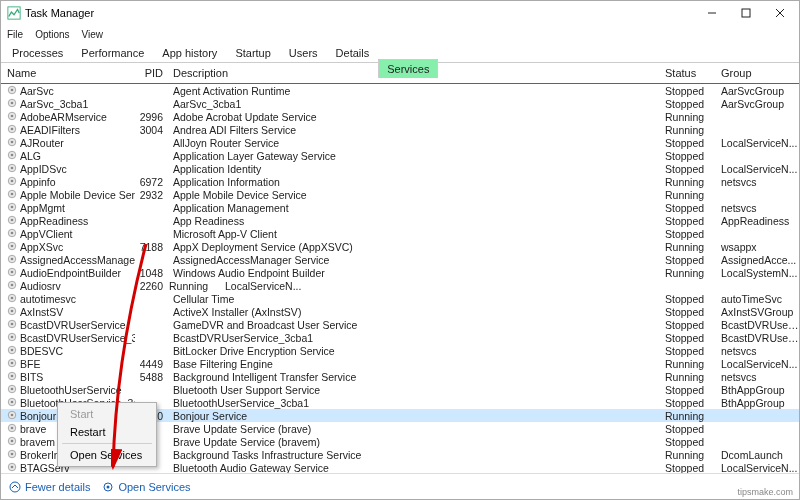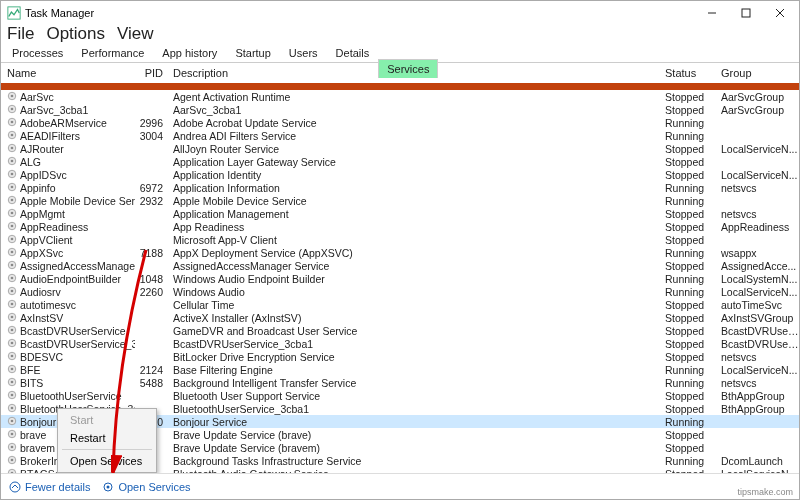--- a/index.html
+++ b/index.html
@@ -4,25 +4,25 @@
 <style>
 * { box-sizing: border-box; margin: 0; padding: 0; font-family: "Segoe UI", Tahoma, sans-serif; }
 html, body { width: 800px; height: 500px; overflow: hidden; background: #fff; }
 .window { width: 800px; height: 500px; background: #fff; display: flex; flex-direction: column; border: 1px solid #aaa; position: relative; }
 .titlebar { height: 24px; display: flex; align-items: center; justify-content: space-between; padding: 0 2px 0 6px; font-size: 11px; }
 .titlebar-left { display: flex; align-items: center; gap: 4px; }
 .title-icon { width: 14px; height: 14px; }
 .titlebar-buttons { display: flex; }
 .tb-btn { width: 34px; height: 22px; display: flex; align-items: center; justify-content: center; font-size: 11px; color: #222; }
 .tb-btn svg { width: 10px; height: 10px; }
-.menubar { height: 18px; display: flex; align-items: center; gap: 12px; padding: 0 6px; font-size: 17px; color: #222; }
+.menubar { height: 18px; display: flex; align-items: center; gap: 12px; padding: 0 6px; font-size: 10px; color: #222; }
 .tabs { display: flex; border-bottom: 1px solid #ccc; padding-left: 2px; }
 .tab { font-size: 11px; padding: 3px 8px; border: 1px solid transparent; border-bottom: none; cursor: pointer; color: #222; }
 .tab.active { border-color: #ccc; background: #86efac; position: relative; top: 16px; }
-.headers { display: flex; font-size: 11px; color: #222; border-bottom: 7px solid #c2410c; padding: 4px 0 4px 6px; font-weight: 400; }
+.headers { display: flex; font-size: 11px; color: #222; border-bottom: 1px solid #c2410c; padding: 4px 0 4px 6px; font-weight: 400; }
 .col-name { width: 128px; }
 .col-pid  { width: 34px; text-align: right; padding-right: 6px; }
 .col-desc { flex: 1; padding-left: 4px; }
 .col-status { width: 56px; }
 .col-group  { width: 78px; overflow: hidden; text-overflow: ellipsis; white-space: nowrap; }
 .body { flex: 1; overflow: hidden; position: relative; }
 .rows { font-size: 10.5px; color: #222; }
 .row { display: flex; align-items: center; height: 13px; padding-left: 6px; }
 .row.selected { background: #cde8ff; }
 .nm { display: flex; align-items: center; gap: 3px; overflow: hidden; white-space: nowrap; }
@@ -293,21 +293,20 @@
         </div>
         <div class="row">
           <div class="col-name nm">
             <span><svg class="svc-icon" viewBox="0 0 12 12">
                 <circle cx="6" cy="6" r="4.5" fill="#e8e8e8" stroke="#888" stroke-width="0.8"></circle>
                 <circle cx="6" cy="6" r="1.6" fill="#888"></circle>
               </svg></span>
             <span>Audiosrv</span>
           </div>
           <div class="col-pid">2260</div>
-          <div class="col-desc">Windows Audio</div>
           <div class="col-status">Running</div>
           <div class="col-group">LocalServiceN...</div>
         </div>
         <div class="row">
           <div class="col-name nm">
             <span><svg class="svc-icon" viewBox="0 0 12 12">
                 <circle cx="6" cy="6" r="4.5" fill="#e8e8e8" stroke="#888" stroke-width="0.8"></circle>
                 <circle cx="6" cy="6" r="1.6" fill="#888"></circle>
               </svg></span>
             <span>autotimesvc</span>
@@ -370,21 +369,21 @@
           <div class="col-group">netsvcs</div>
         </div>
         <div class="row">
           <div class="col-name nm">
             <span><svg class="svc-icon" viewBox="0 0 12 12">
                 <circle cx="6" cy="6" r="4.5" fill="#e8e8e8" stroke="#888" stroke-width="0.8"></circle>
                 <circle cx="6" cy="6" r="1.6" fill="#888"></circle>
               </svg></span>
             <span>BFE</span>
           </div>
-          <div class="col-pid">2124</div>
+          <div class="col-pid">4449</div>
           <div class="col-desc">Base Filtering Engine</div>
           <div class="col-status">Running</div>
           <div class="col-group">LocalServiceN...</div>
         </div>
         <div class="row">
           <div class="col-name nm">
             <span><svg class="svc-icon" viewBox="0 0 12 12">
                 <circle cx="6" cy="6" r="4.5" fill="#e8e8e8" stroke="#888" stroke-width="0.8"></circle>
                 <circle cx="6" cy="6" r="1.6" fill="#888"></circle>
               </svg></span>

